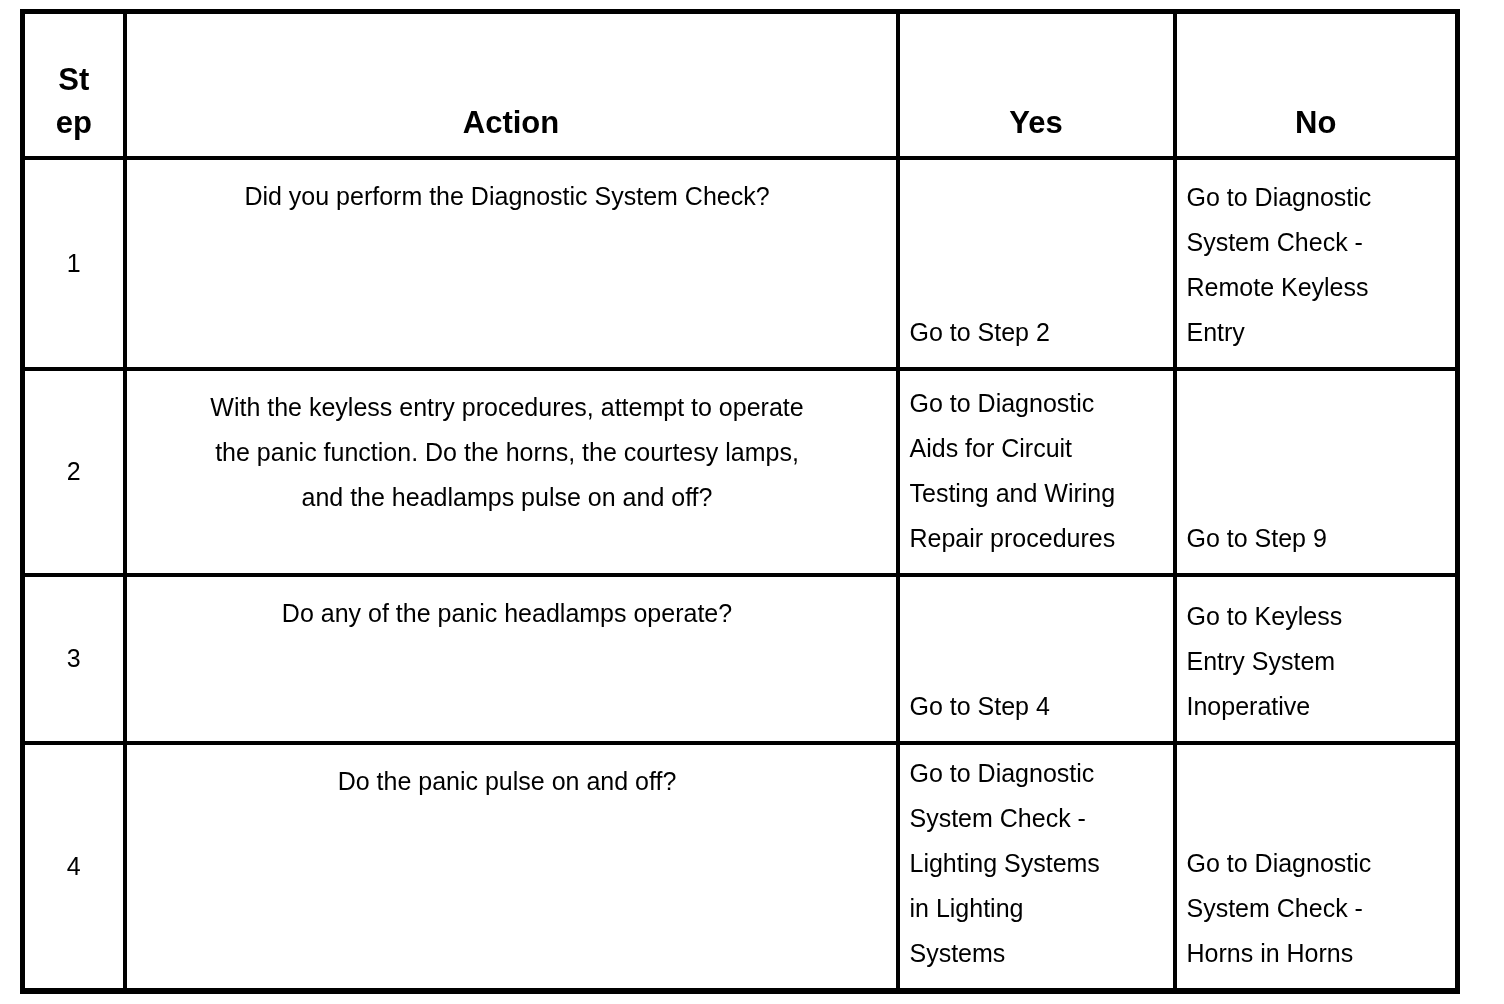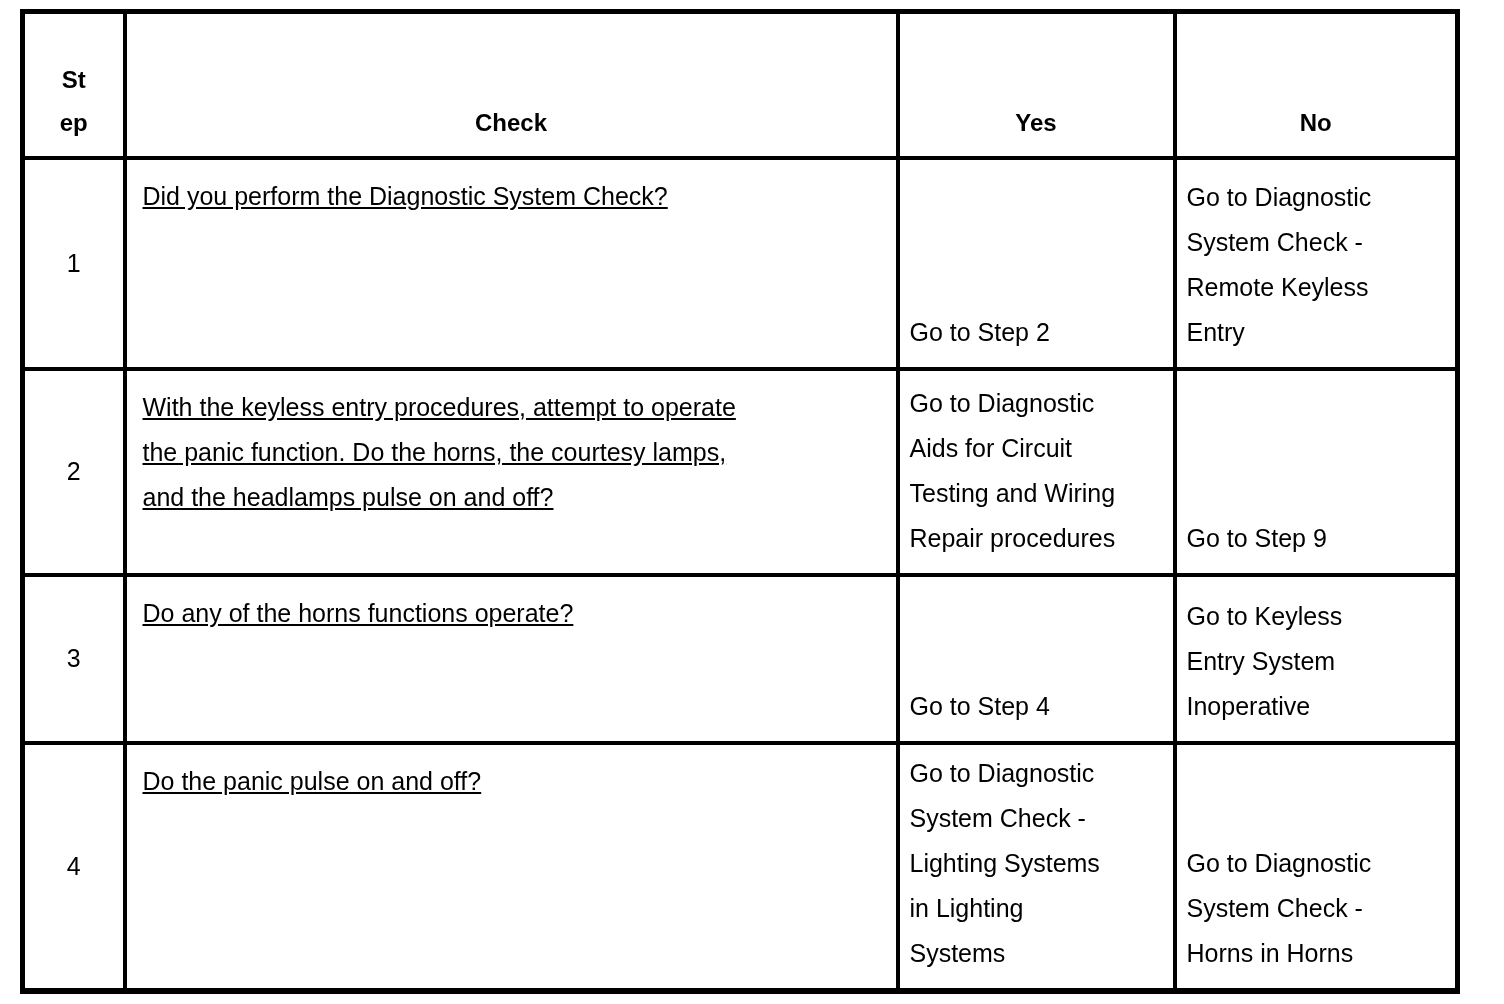--- a/index.html
+++ b/index.html
@@ -33,38 +33,37 @@
     margin: 0;
     overflow: hidden;
     white-space: pre-line;
     font-size: 25px;
     line-height: 45px;
     color: #000000;
   }
   
   table.diag th {
     font-weight: bold;
-    font-size: 24px;
+    font-size: 31px;
     line-height: 43px;
     vertical-align: bottom;
     text-align: center;
     padding: 0 4px 12px 4px;
   }
   
   td.cell-step {
     vertical-align: middle;
     text-align: center;
     padding: 0;
   }
   
   td.cell-action {
     vertical-align: top;
-    text-align: left;
+    text-align: center;
     padding: 14px 24px 0 16px;
-    text-decoration: underline;
   }
   
   td.cell-yes, td.cell-no {
     vertical-align: bottom;
     text-align: left;
     padding: 0 10px 12px 10px;
   }
   tr.row-header { height: 146px; }
   tr.row-1 { height: 211px; }
   tr.row-2 { height: 206px; }
@@ -79,21 +78,21 @@
     <colgroup>
       <col style="width:102px">
       <col style="width:773px">
       <col style="width:277px">
       <col style="width:283px">
     </colgroup>
     <tbody>
       <tr class="row-header">
         <th>St
 ep</th>
-        <th>Check</th>
+        <th>Action</th>
         <th>Yes</th>
         <th>No</th>
       </tr>
       <tr class="row-1">
         <td class="cell-step">1</td>
         <td class="cell-action">Did you perform the Diagnostic System Check?</td>
         <td class="cell-yes">Go to Step 2</td>
         <td class="cell-no">Go to Diagnostic
 System Check -
 Remote Keyless
@@ -105,21 +104,21 @@
 the panic function. Do the horns, the courtesy lamps,
 and the headlamps pulse on and off?</td>
         <td class="cell-yes">Go to Diagnostic
 Aids for Circuit
 Testing and Wiring
 Repair procedures</td>
         <td class="cell-no">Go to Step 9</td>
       </tr>
       <tr class="row-3">
         <td class="cell-step">3</td>
-        <td class="cell-action">Do any of the horns functions operate?</td>
+        <td class="cell-action">Do any of the panic headlamps operate?</td>
         <td class="cell-yes">Go to Step 4</td>
         <td class="cell-no">Go to Keyless
 Entry System
 Inoperative</td>
       </tr>
       <tr class="row-4">
         <td class="cell-step">4</td>
         <td class="cell-action">Do the panic pulse on and off?</td>
         <td class="cell-yes">Go to Diagnostic
 System Check -

